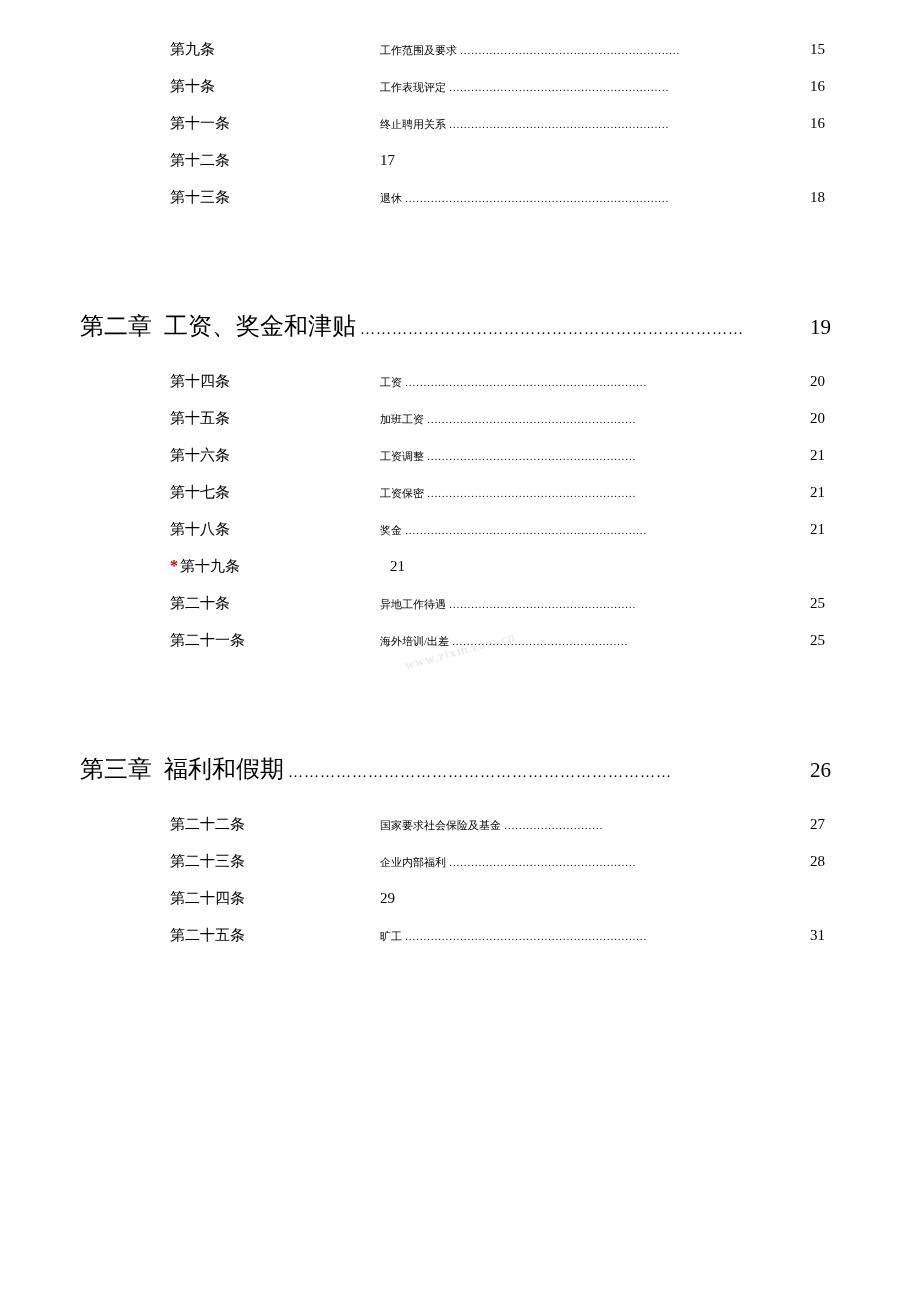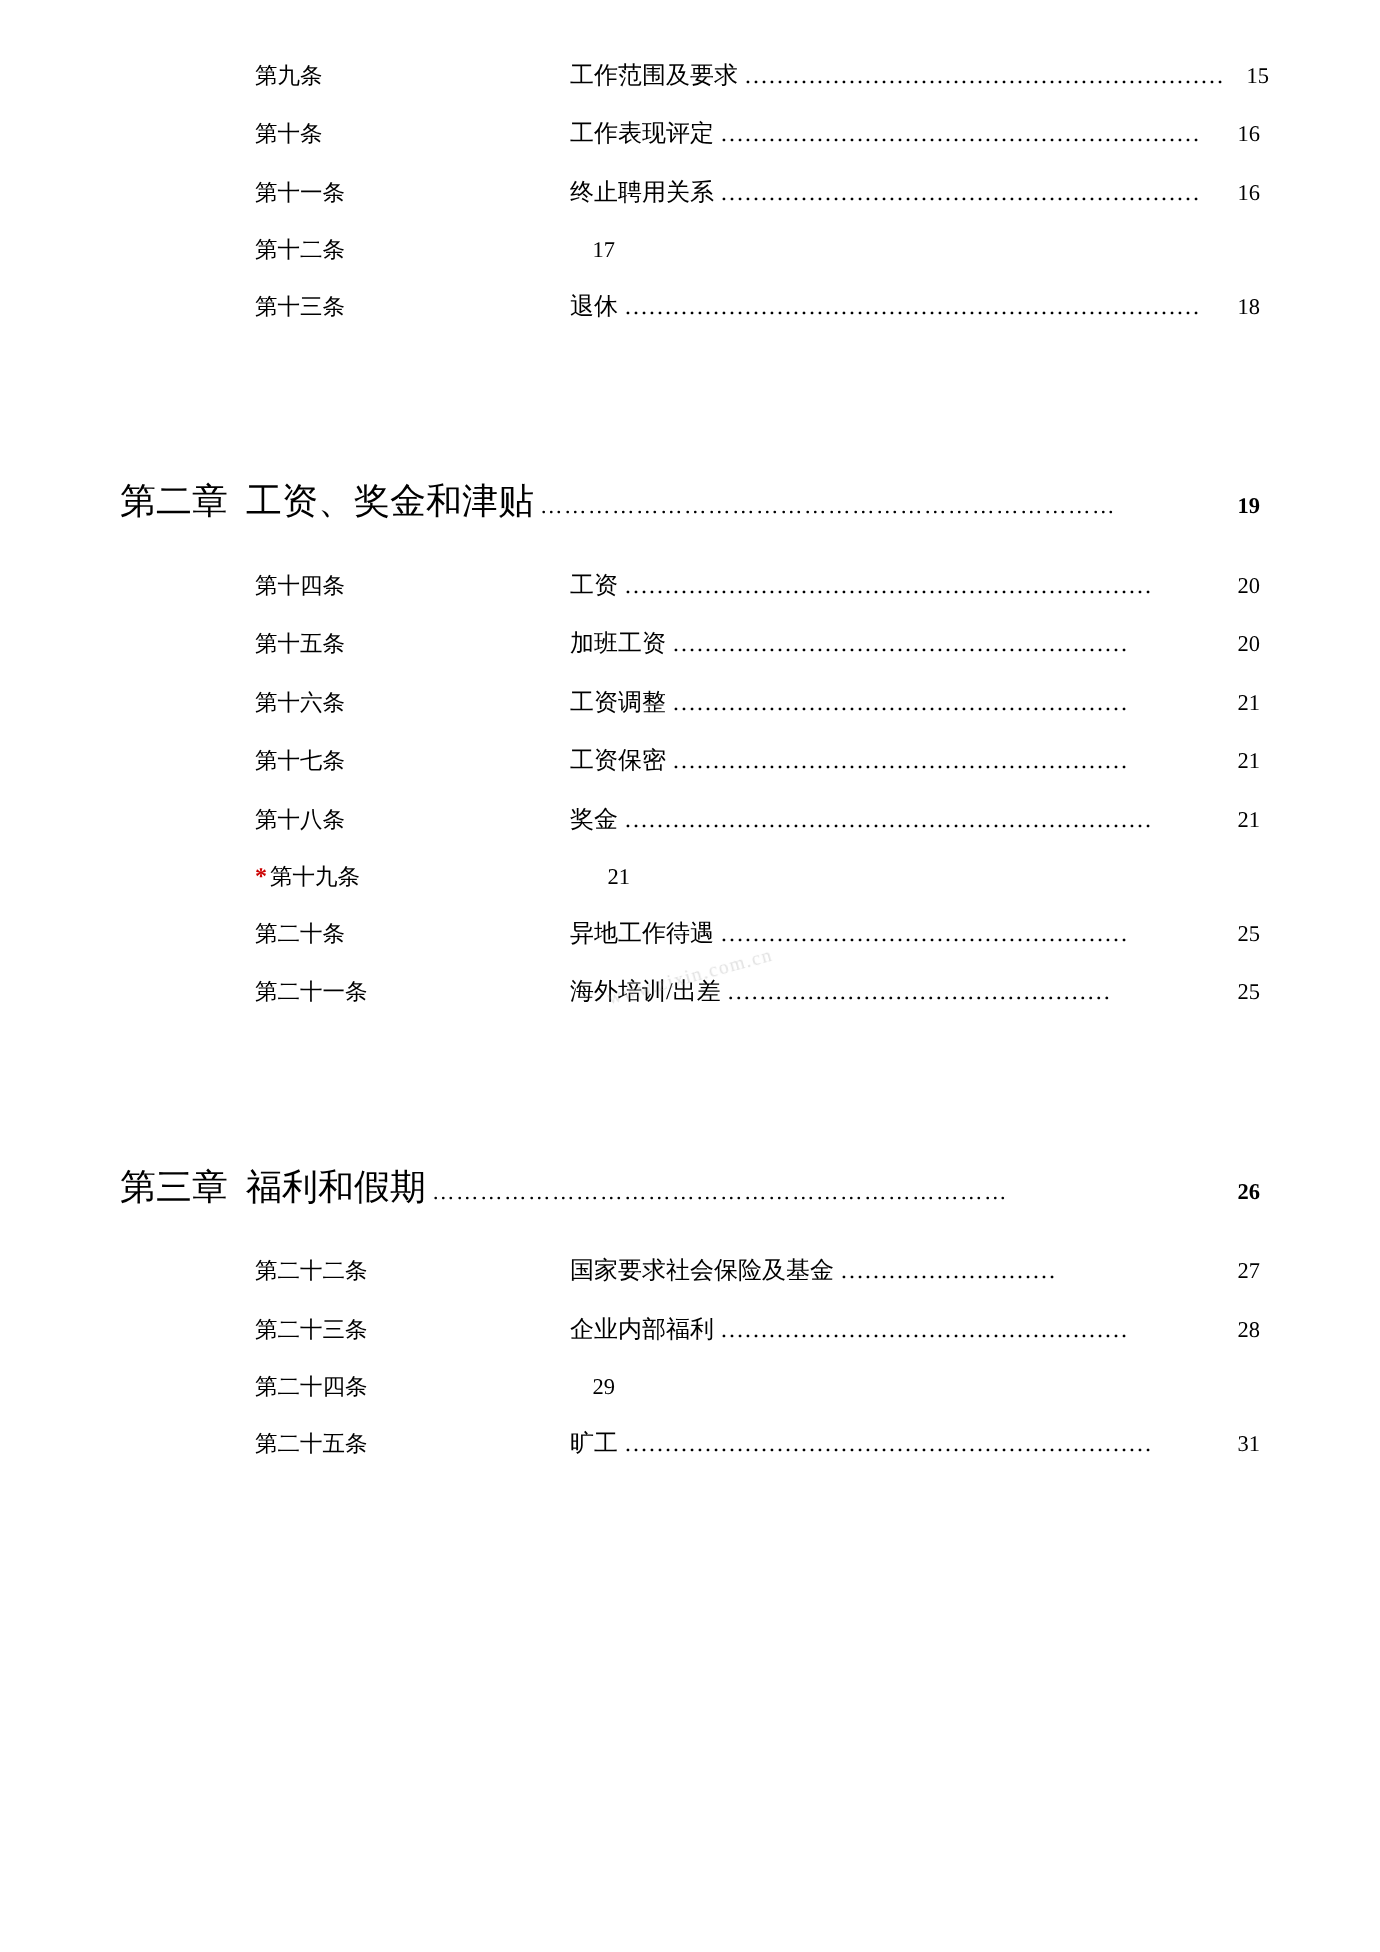--- a/index.html
+++ b/index.html
@@ -23,27 +23,27 @@
     }
 
     .entry-label {
       min-width: 210px;
       white-space: nowrap;
       font-size: 15px;
     }
 
     .entry-title {
       flex: 1;
-      font-size: 16px;
+      font-size: 11px;
       white-space: nowrap;
     }
 
     .entry-page {
       min-width: 30px;
-      text-align: right;
+      text-align: left;
       font-size: 15px;
     }
 
     .chapter-section {
       margin-bottom: 10px;
       margin-top: 30px;
     }
 
     .chapter-title-row {
       display: flex;
@@ -61,24 +61,22 @@
     .chapter-dots {
       flex: 1;
       font-size: 15px;
       letter-spacing: 1px;
       padding: 0 4px;
       overflow: hidden;
       white-space: nowrap;
     }
 
     .chapter-page {
-      font-size: 15px;
+      font-size: 21px;
       min-width: 30px;
-      text-align: right;
-      font-weight: bold;
     }
 
     .article-group {
       margin-left: 90px;
     }
 
     .star-marker {
       color: #cc0000;
       font-weight: bold;
       margin-right: 2px;

